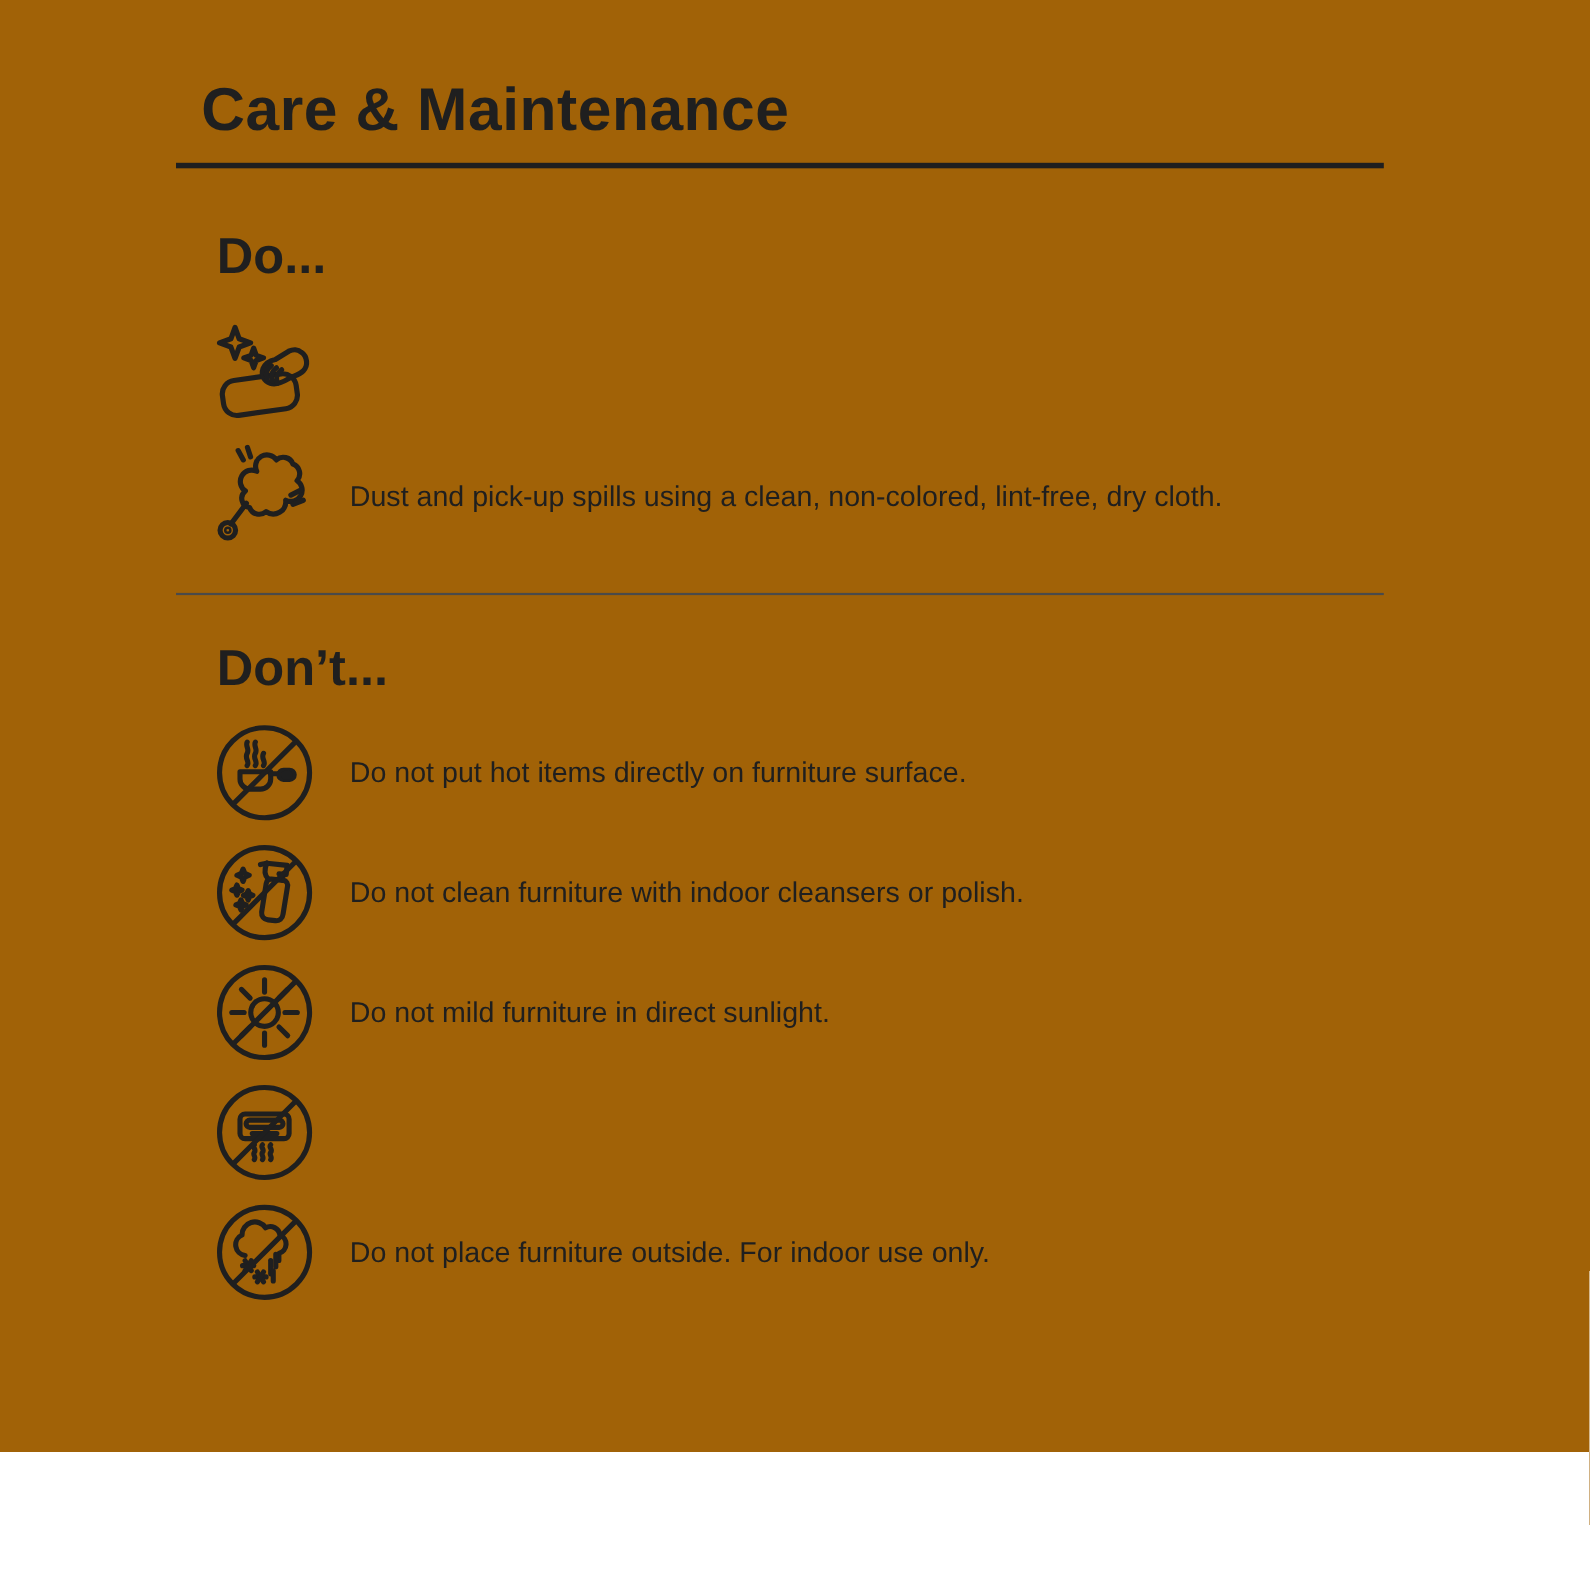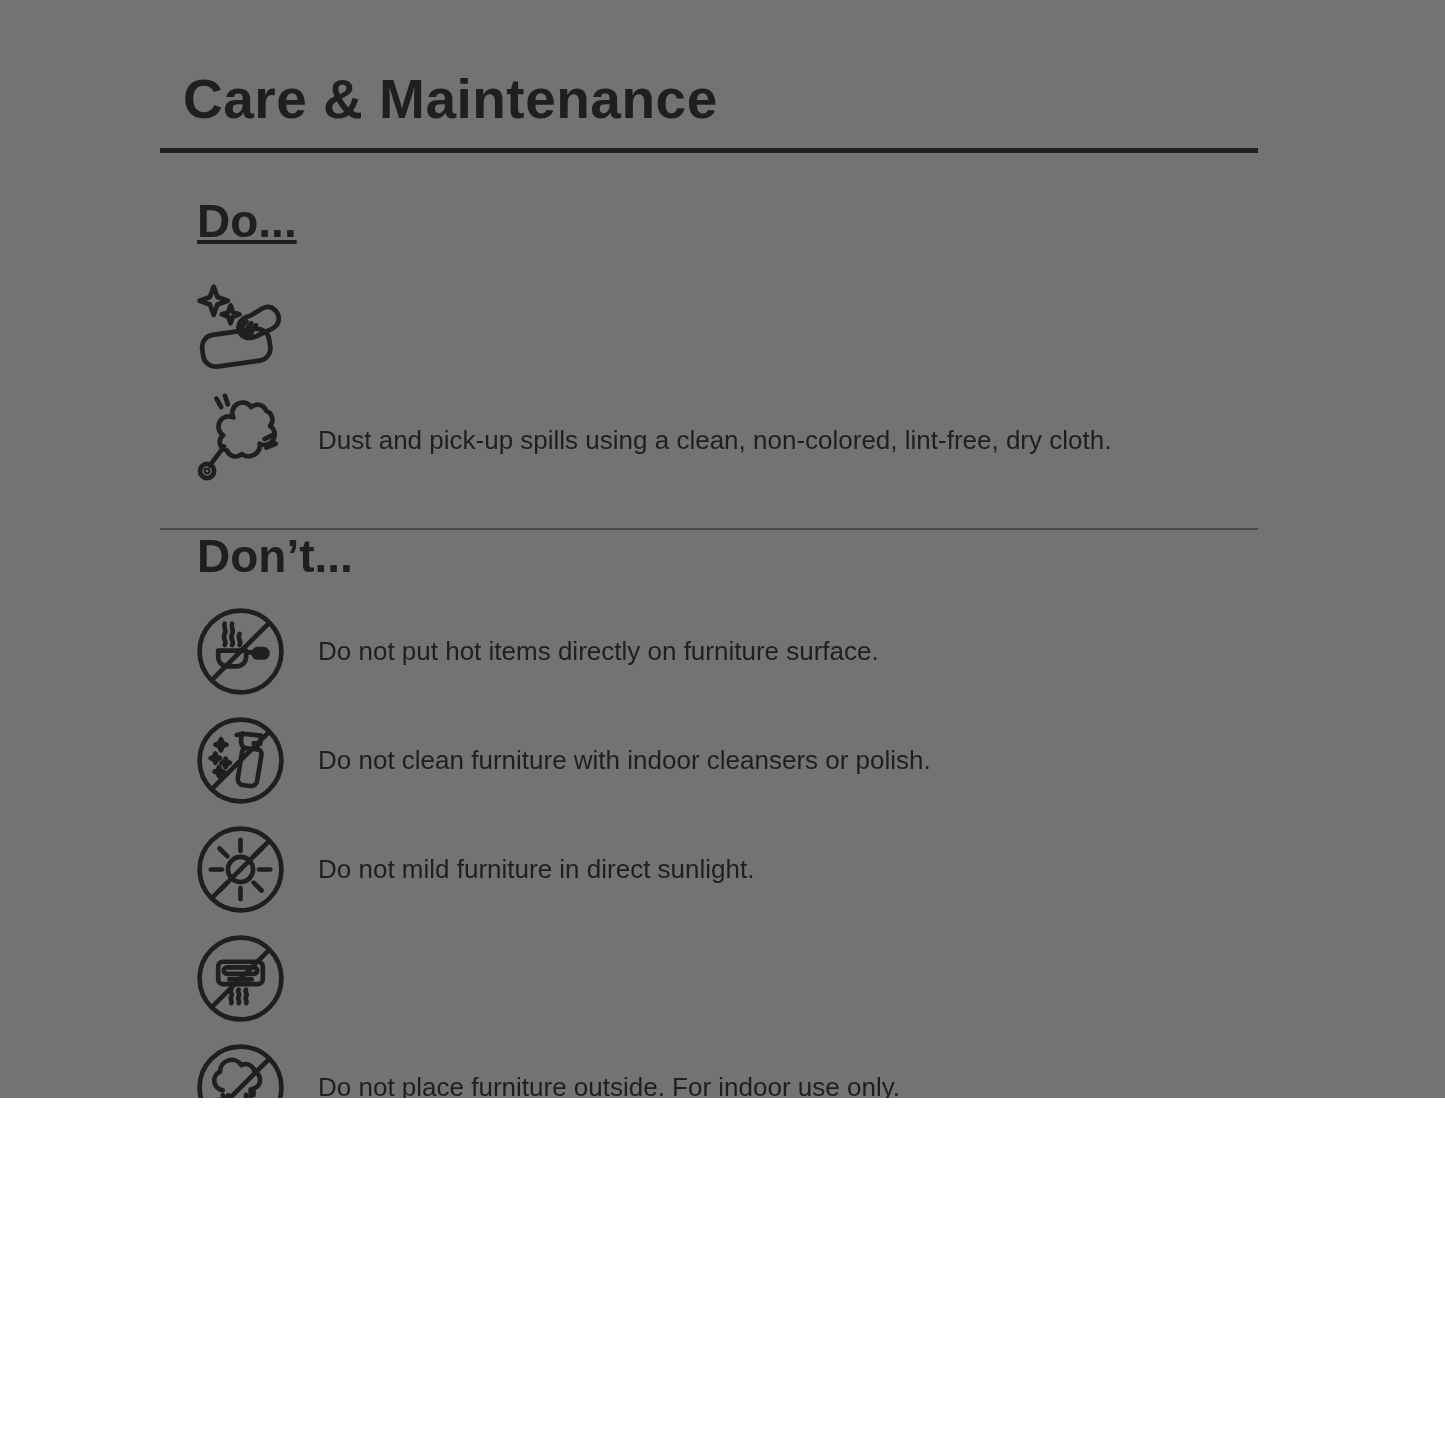--- a/index.html
+++ b/index.html
@@ -1,27 +1,27 @@
 <!DOCTYPE html>
 <html><head>
 <meta charset="utf-8">
 <style>
   * { margin:0; padding:0; box-sizing:border-box; }
   html,body { background:#ffffff; }
   .page {
-    position:relative; width:1445px; height:1098px; background:#737373;
+    position:relative; width:1445px; height:1320px; background:#a16207;
     font-family:"Liberation Sans", sans-serif; color:#1f1f1f;
     padding:66px 187px 0 160px; overflow:hidden;
   }
   .title { font-size:55px; font-weight:bold; line-height:1.2; letter-spacing:.5px; padding-left:23px; }
   .rule-thick { border:none; border-top:5px solid #1f1f1f; margin-top:16px; }
   .rule-thin  { border:none; border-top:2px solid #4a4a4a; margin-top:32px; }
   .section-heading { font-size:46px; font-weight:bold; line-height:1.15; margin-left:37px; }
-  .heading-do   { margin-top:42px;text-decoration:underline; }
-  .heading-dont { }
+  .heading-do   { margin-top:53px; }
+  .heading-dont { margin-top:40px; }
   .rows-do   { margin-top:24px; }
   .rows-dont { margin-top:14px;text-align:right; }
   .row-do   { height:112px; display:flex; align-items:center; }
   .row-dont { height:109px; display:flex; align-items:center; }
   .icon-wrap { flex:none; width:96px; margin-left:32px; display:flex; justify-content:center; align-items:center; }
   .item-text { margin-left:30px; font-size:26px; line-height:1.25; white-space:nowrap; }
   svg.ic * { stroke:#1f1f1f; fill:none; stroke-width:5; stroke-linecap:round; stroke-linejoin:round; }
 </style>
 </head>
 <body>

